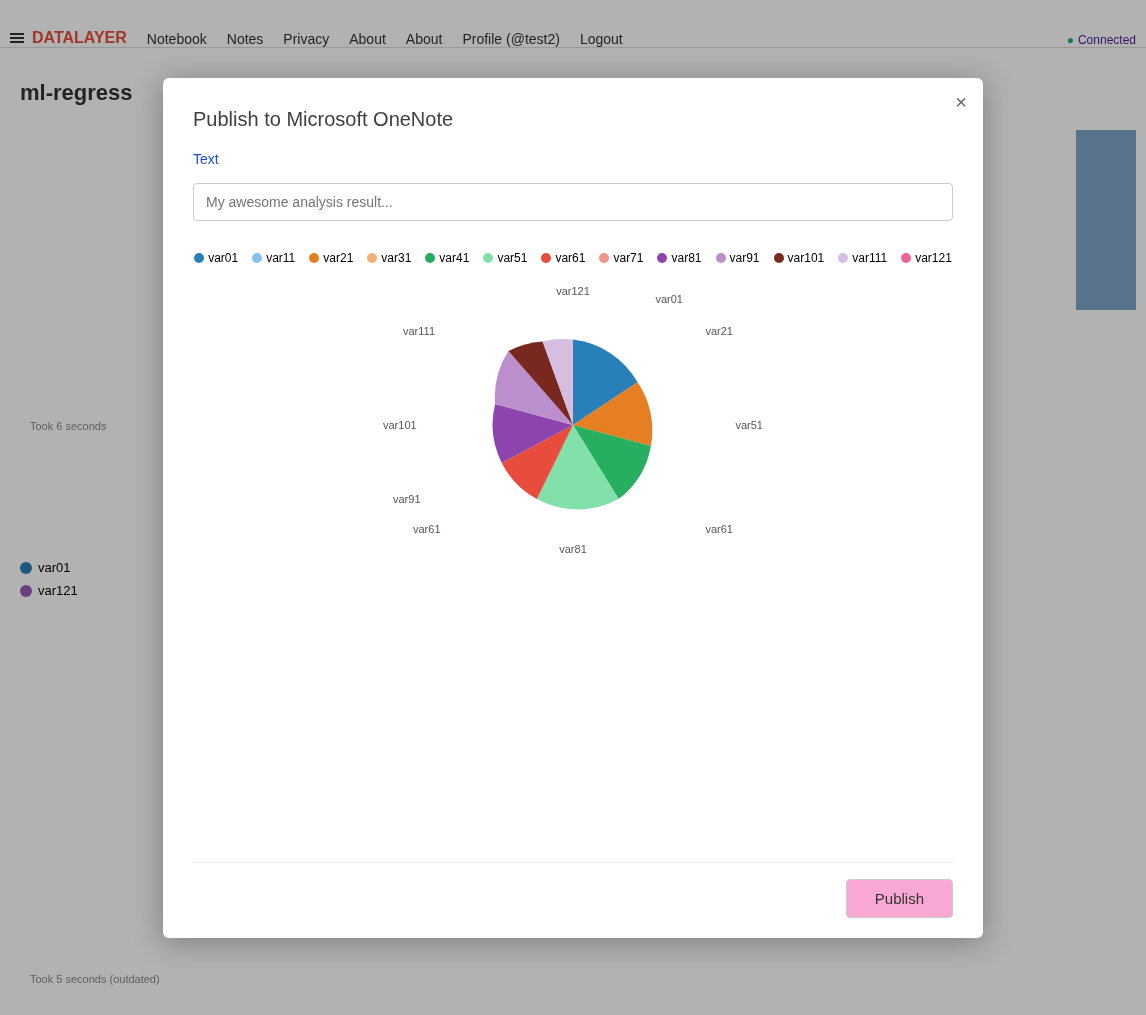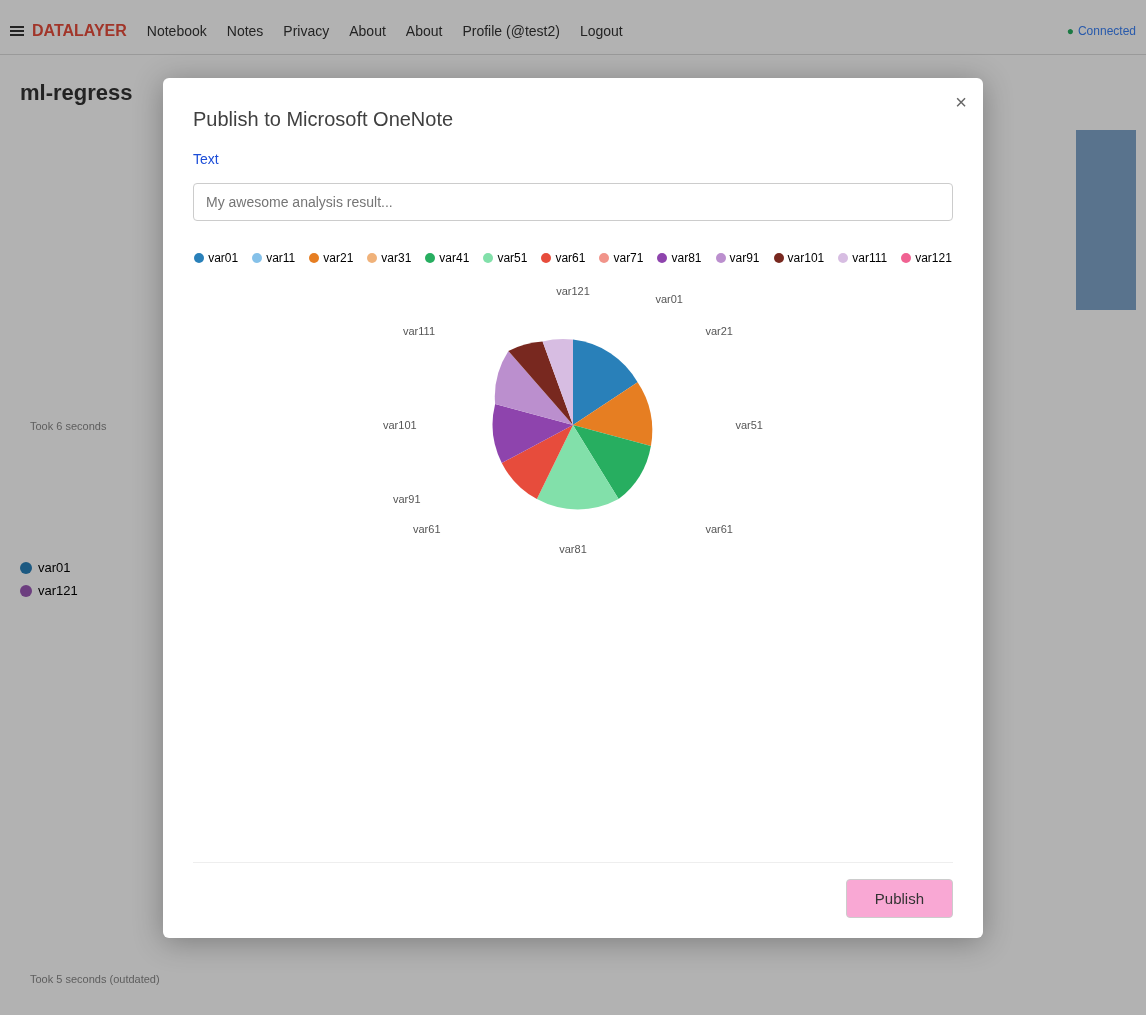--- a/index.html
+++ b/index.html
@@ -2,27 +2,27 @@
 <html><head>
   <meta charset="utf-8">
   <style>
     * { box-sizing: border-box; margin: 0; padding: 0; }
     body { font-family: Arial, sans-serif; background: #f0f0f0; width: 1146px; height: 1015px; overflow: hidden; position: relative; }
 
     
     .bg-page { position: absolute; top: 0; left: 0; width: 100%; height: 100%; background: #fff; }
 
     
-    .top-nav { position: absolute; top: 0; left: 0; width: 100%; height: 48px; background: #fff; border-bottom: 1px solid #ddd; display: flex; align-items: center; padding: 0 10px; gap: 20px; z-index: 1; margin-top: 7px; }
+    .top-nav { position: absolute; top: 0; left: 0; width: 100%; height: 48px; background: #fff; border-bottom: 1px solid #ddd; display: flex; align-items: flex-end; padding: 0 10px; gap: 20px; z-index: 1; }
     .nav-logo { display: flex; align-items: center; gap: 4px; font-weight: bold; font-size: 14px; }
     .nav-logo-bars { display: flex; flex-direction: column; gap: 2px; margin-right: 4px; }
     .nav-logo-bars span { display: block; width: 14px; height: 2px; background: #333; }
     .nav-logo-text { color: #e74c3c; font-weight: 900; font-size: 16px; }
     .nav-item { font-size: 14px; color: #333; cursor: pointer; }
-    .nav-connected { font-size: 12px; color: #3b82f6; margin-left: auto; }
+    .nav-connected { font-size: 12px; color: #4c1d95; margin-left: auto; }
     .nav-connected::before { content: '●'; margin-right: 4px; color: #27ae60; }
 
     
     .page-title { position: absolute; top: 80px; left: 20px; font-size: 22px; font-weight: bold; color: #333; }
 
     
     .modal-overlay { position: absolute; top: 0; left: 0; width: 100%; height: 100%; background: rgba(0,0,0,0.3); z-index: 10; display: flex; align-items: center; justify-content: center; }
 
     
     .modal { background: #fff; border-radius: 6px; width: 820px; min-height: 860px; position: relative; padding: 30px 30px 20px 30px; box-shadow: 0 4px 30px rgba(0,0,0,0.3); display: flex; flex-direction: column; }

